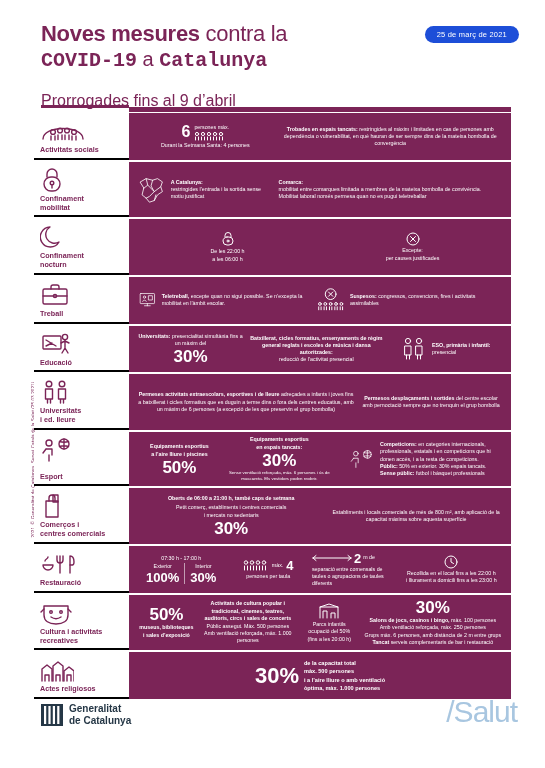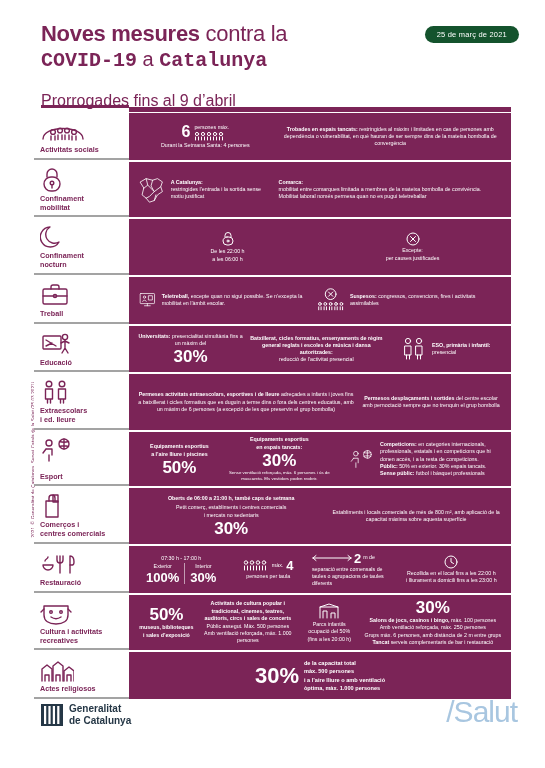--- a/index.html
+++ b/index.html
@@ -14,21 +14,21 @@
   
   .header { position:absolute; left:41px; top:22px; width:470px; }
   .title-line1 { font-size:22px; color:#7b2457; letter-spacing:-0.3px; line-height:1.12; }
   .title-line1 .bold { font-weight:bold; }
   .title-line2 { font-size:20px; color:#7b2457; line-height:1.15; margin-top:1px;}
   .title-line2 .bold { font-weight:bold;font-family:Liberation Mono, monospace; }
   .title-line3 { font-size:16px; color:#7b2457; line-height:1.2; margin-top:19px; }
 
   .date-badge {
     position:absolute; right:26px; top:26px;
-    background:#14532d; color:#ffffff;
+    background:#1d4ed8; color:#ffffff;
     font-size:7.5px; letter-spacing:0.2px;
     padding:4px 12px; border-radius:10px;
     white-space:nowrap;
   }
 
   .rule { position:absolute; left:41px; top:105px; width:88px; height:3px; background:#7b2457; }
   .rule2 { position:absolute; left:129px; top:107px; width:382px; height:5px; background:#7b2457; }
 
   
   .side-credit {
@@ -39,21 +39,21 @@
     font-size:4.6px; color:#7b2457; letter-spacing:0.1px;
     text-align:left; white-space:nowrap;
   }
 
   
   .table { position:absolute; left:34px; top:113px; width:477px; }
   .row { display:flex; align-items:stretch; margin-bottom:2px; }
   .cat {
     width:95px; flex:0 0 95px;
     background:#ffffff;
-    border-bottom:2px solid #a3a3a3;
+    border-bottom:2px solid #000000;
     padding:5px 4px 3px 6px;
     display:flex; flex-direction:column; justify-content:space-between;
   }
   .cat .ico { height:26px; display:flex; align-items:center; }
   .cat .lbl {
     font-size:7.2px; font-weight:bold; color:#7b2457;
     line-height:1.22; margin-top:2px;
   }
   .content {
     flex:1; background:#7b2457; color:#ffffff;
@@ -281,21 +281,21 @@
         <div class="ico">
           <svg width="34" height="26" viewBox="0 0 34 26">
               <g class="st">
                 <circle cx="9" cy="5" r="2.8"></circle>
                 <path d="M5.5 10h7v10h-7zM7.5 20v4M10.5 20v4"></path>
                 <circle cx="22" cy="5" r="2.8"></circle>
                 <path d="M18.5 10h7v10h-7zM20.5 20v4M23.5 20v4"></path>
               </g>
             </svg>
         </div>
-        <div class="lbl"><span>Extraescolars</span><br><span>i ed. lleure</span></div>
+        <div class="lbl"><span>Universitats</span><br><span>i ed. lleure</span></div>
       </div>
       <div class="content">
         <div class="cell" style="flex:0 0 60%;">
           <div class="txt c"><span class="b">Permeses activitats extraescolars, esportives i de lleure</span><span> adreçades a infants i joves fins a batxillerat i cicles formatius que es duguin a terme dins o fora dels centres educatius, amb un màxim de 6 persones (a excepció de les que preservin el grup bombolla)</span></div>
         </div>
         <div class="cell" style="flex:1;">
           <div class="txt c"><span class="b">Permesos desplaçaments i sortides</span><span> del centre escolar amb pernoctació sempre que no trenquin el grup bombolla</span></div>
         </div>
       </div>
     </div>

